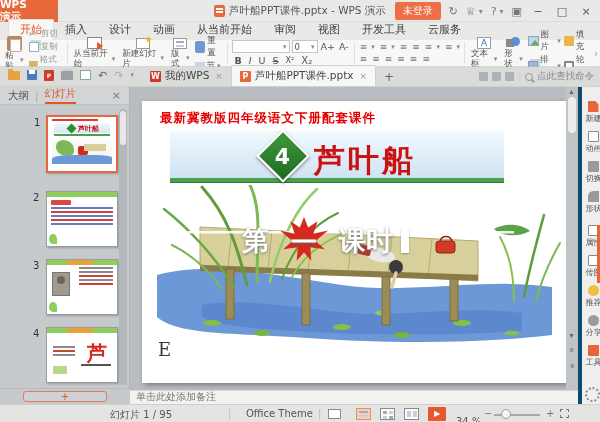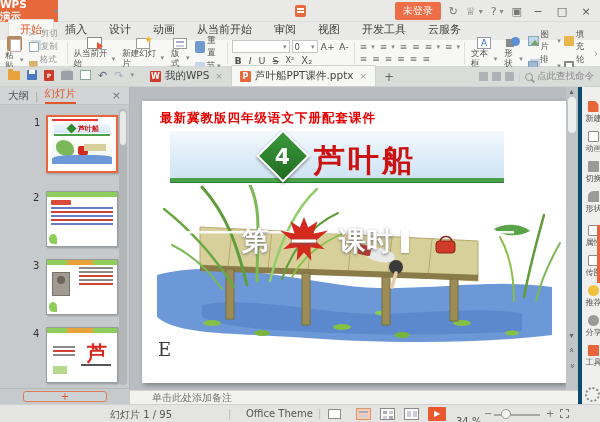--- a/index.html
+++ b/index.html
@@ -115,21 +115,21 @@
   #leaf-char { position:absolute; left:0; top:8px; width:54px; text-align:center; font-size:26px; color:#fff; }
   #cursor-box { width:8px; height:24px; background:#fff; box-shadow:0 1px 2px rgba(0,0,0,.3); }
   #stray-e { position:absolute; left:16px; top:238px; font-family:"DejaVu Serif","Liberation Serif",serif; font-size:18px; color:#3a3a3a; }
   #vscroll { position:absolute; right:1px; top:0; width:11px; height:303px; background:#c0c4c7; }
   #vthumb { position:absolute; left:1.5px; top:10px; width:8px; height:36px; background:#eceeee; border-radius:4px; }
   .vs-btn { position:absolute; left:0; width:11px; text-align:center; font-size:8px; color:#666; }
   .dblchev { display:inline-block; transform:rotate(90deg); font-size:9px; color:#666; }
   .dblchev.down { transform:rotate(-90deg); }
 
   
-  #notesbar { left:130px; top:390px; width:448px; height:14px; background:#f2f2f0; border-top:1px solid #d5d5d3; display:flex; align-items:center; padding-left:22px; color:#777; font-size:10px; }
+  #notesbar { left:130px; top:390px; width:448px; height:14px; background:#f2f2f0; border-top:1px solid #d5d5d3; display:flex; align-items:flex-end; padding-left:6px; color:#777; font-size:10px; }
 
   
   #rightbar { left:578px; top:87px; width:22px; height:317px; background:#efefed; border-left:4px solid #0c4a6e; }
   .rb-item { position:absolute; left:0; width:22px; display:flex; flex-direction:column; align-items:center; gap:1px; }
   .rb-item .lbl { font-size:8.5px; color:#555; transform:scale(.95); white-space:nowrap; }
   .rb-ic { width:11px; height:11px; background:#9a9a98; border-radius:1px; }
   .rb-ic.orange { background:#e8653a; }
   .rb-ic.doc { background:#e8653a; clip-path:polygon(0 0,70% 0,100% 30%,100% 100%,0 100%); }
   .rb-ic.bulb { background:#f0c040; border-radius:50%; }
   .rb-ic.outline-sq { background:#fff; border:1.5px solid #8a8a88; }
@@ -155,20 +155,21 @@
   #sb-plus { position:absolute; left:546px; top:3px; color:#777; }
   #sb-fit { position:absolute; left:560px; top:4px; width:9px; height:9px; border:1px dashed #777; }
   #sb-notesic { position:absolute; left:328px; top:4px; width:13px; height:10px; border:1px solid #8a8a88; background:#fff; }
 </style>
 </head>
 <body>
 
 <div class="abs noselect" id="titlebar">
   <div class="abs" id="doc-title">
     <span class="ppt-file-ic"></span>
+    <span>芦叶船PPT课件.pptx - WPS 演示</span>
   </div>
   <div class="abs" id="wps-logo">
     <span>WPS 演示</span>
     <span class="tb-caret">▾</span>
   </div>
   <div class="abs" id="tb-right">
     <span id="login-btn">未登录</span>
     <span class="tb-ic">↻</span>
     <span class="tb-ic">♕</span>
     <span class="tb-caret">▾</span>

